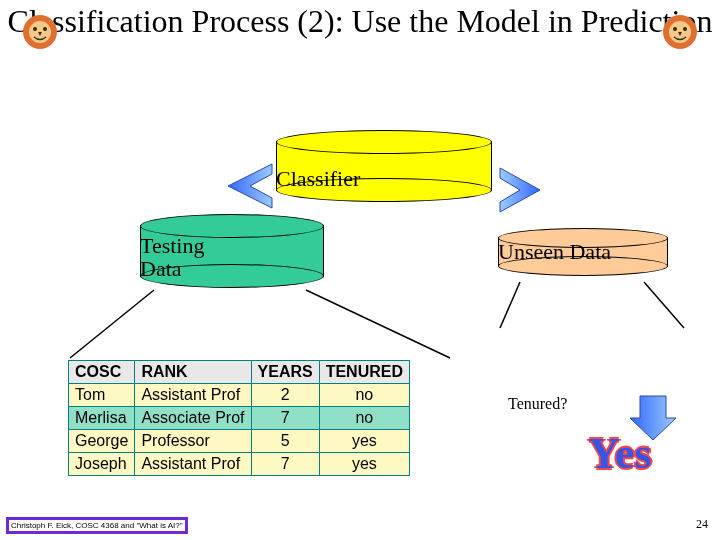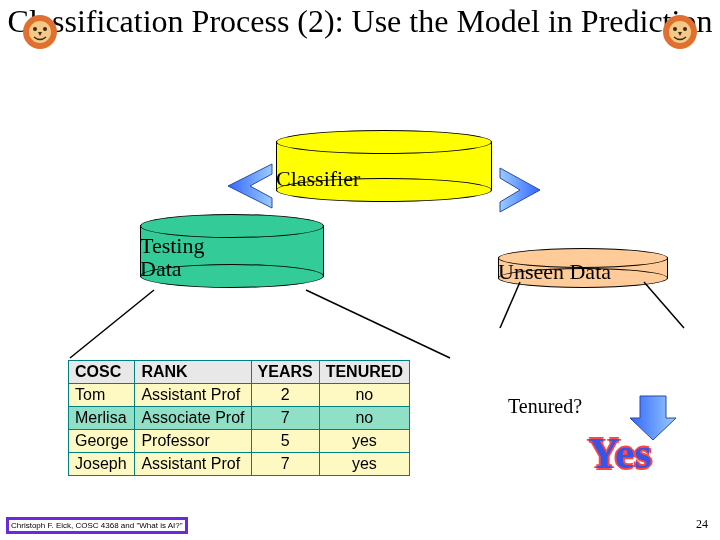--- a/index.html
+++ b/index.html
@@ -26,31 +26,31 @@
 
   
   .tst{left:140px;top:214px;width:184px;height:74px}
   .tst .cyl-body{top:11px;bottom:11px;background:#33cc99}
   .tst .cyl-ell{height:22px}
   .tst .top{top:0;background:#33cc99}
   .tst .bot{bottom:0;background:#33cc99}
   .tst .cyl-label{top:20px;line-height:1.05}
 
   
-  .uns{left:498px;top:248px;width:170px;height:40px}
+  .uns{left:498px;top:228px;width:170px;height:48px}
   .uns .cyl-body{top:9px;bottom:9px;background:#ffcc99}
   .uns .cyl-ell{height:18px}
   .uns .top{top:0;background:#ffcc99}
   .uns .bot{bottom:0;background:#ffcc99}
   .uns .cyl-label{top:11px;font-size:22px}
 
   
   .tuple{position:absolute;left:496px;top:330px;width:190px;height:30px;background:#fff0d9;border:1px solid #000;font-size:20px;text-align:center;line-height:28px}
 
-  .tenured{position:absolute;left:508px;top:395px;font-size:20px;color:#000}
+  .tenured{position:absolute;left:508px;top:395px;font-size:16px;color:#000}
 
   
   .yes{position:absolute;left:588px;top:428px;font-family:"Comic Sans MS","Marker Felt",cursive;font-weight:700;font-size:44px;color:#3355e8;text-shadow:2px 0 #ff4444,-2px 0 #ff4444,0 2px #ff4444,0 -2px #ff4444}
 
   
   .tbl{position:absolute;left:68px;top:360px;border-collapse:collapse;font-family:Arial,Helvetica,sans-serif;font-size:16px}
   .tbl th,.tbl td{border:1.5px solid #008080;padding:2px 6px;text-align:left;background:#fef9c3}
   .tbl th{background:#e8e8e8;font-weight:700}
   .tbl td.c{text-align:center}
   .tbl tr.hi td{background:#8fe0c6}

